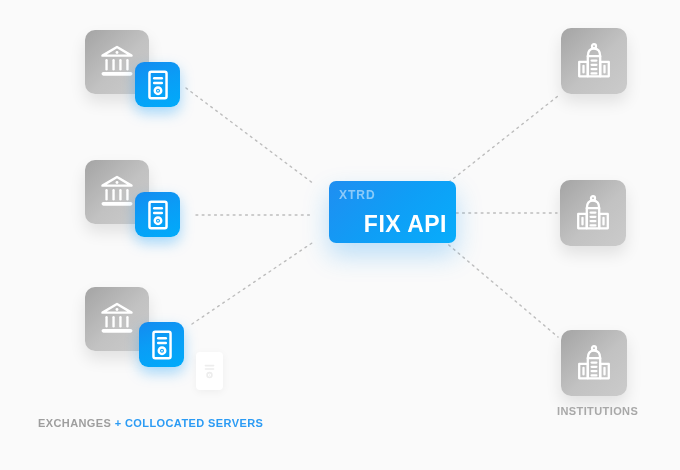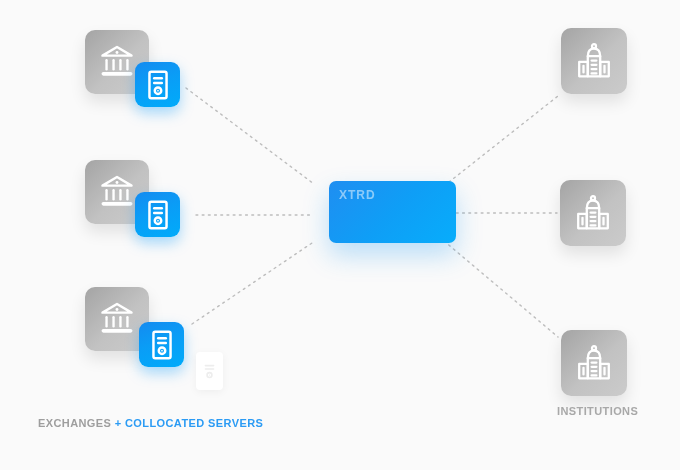--- a/index.html
+++ b/index.html
@@ -165,20 +165,21 @@
       </svg>
   </div>
   <div class="node-ghost" style="left:196px; top:352px;">
     <svg class="icon" width="34" height="34">
         <use href="#icon-server-ghost"></use>
       </svg>
   </div>
 
   <div class="center-box">
     <span class="center-brand">XTRD</span>
+    <span class="center-label">FIX API</span>
   </div>
 
   <div class="node node-gray node-inst" style="left:561px; top:28px;">
     <svg class="icon" width="42" height="42">
         <use href="#icon-institution"></use>
       </svg>
   </div>
   <div class="node node-gray node-inst" style="left:560px; top:180px;">
     <svg class="icon" width="42" height="42">
         <use href="#icon-institution"></use>

